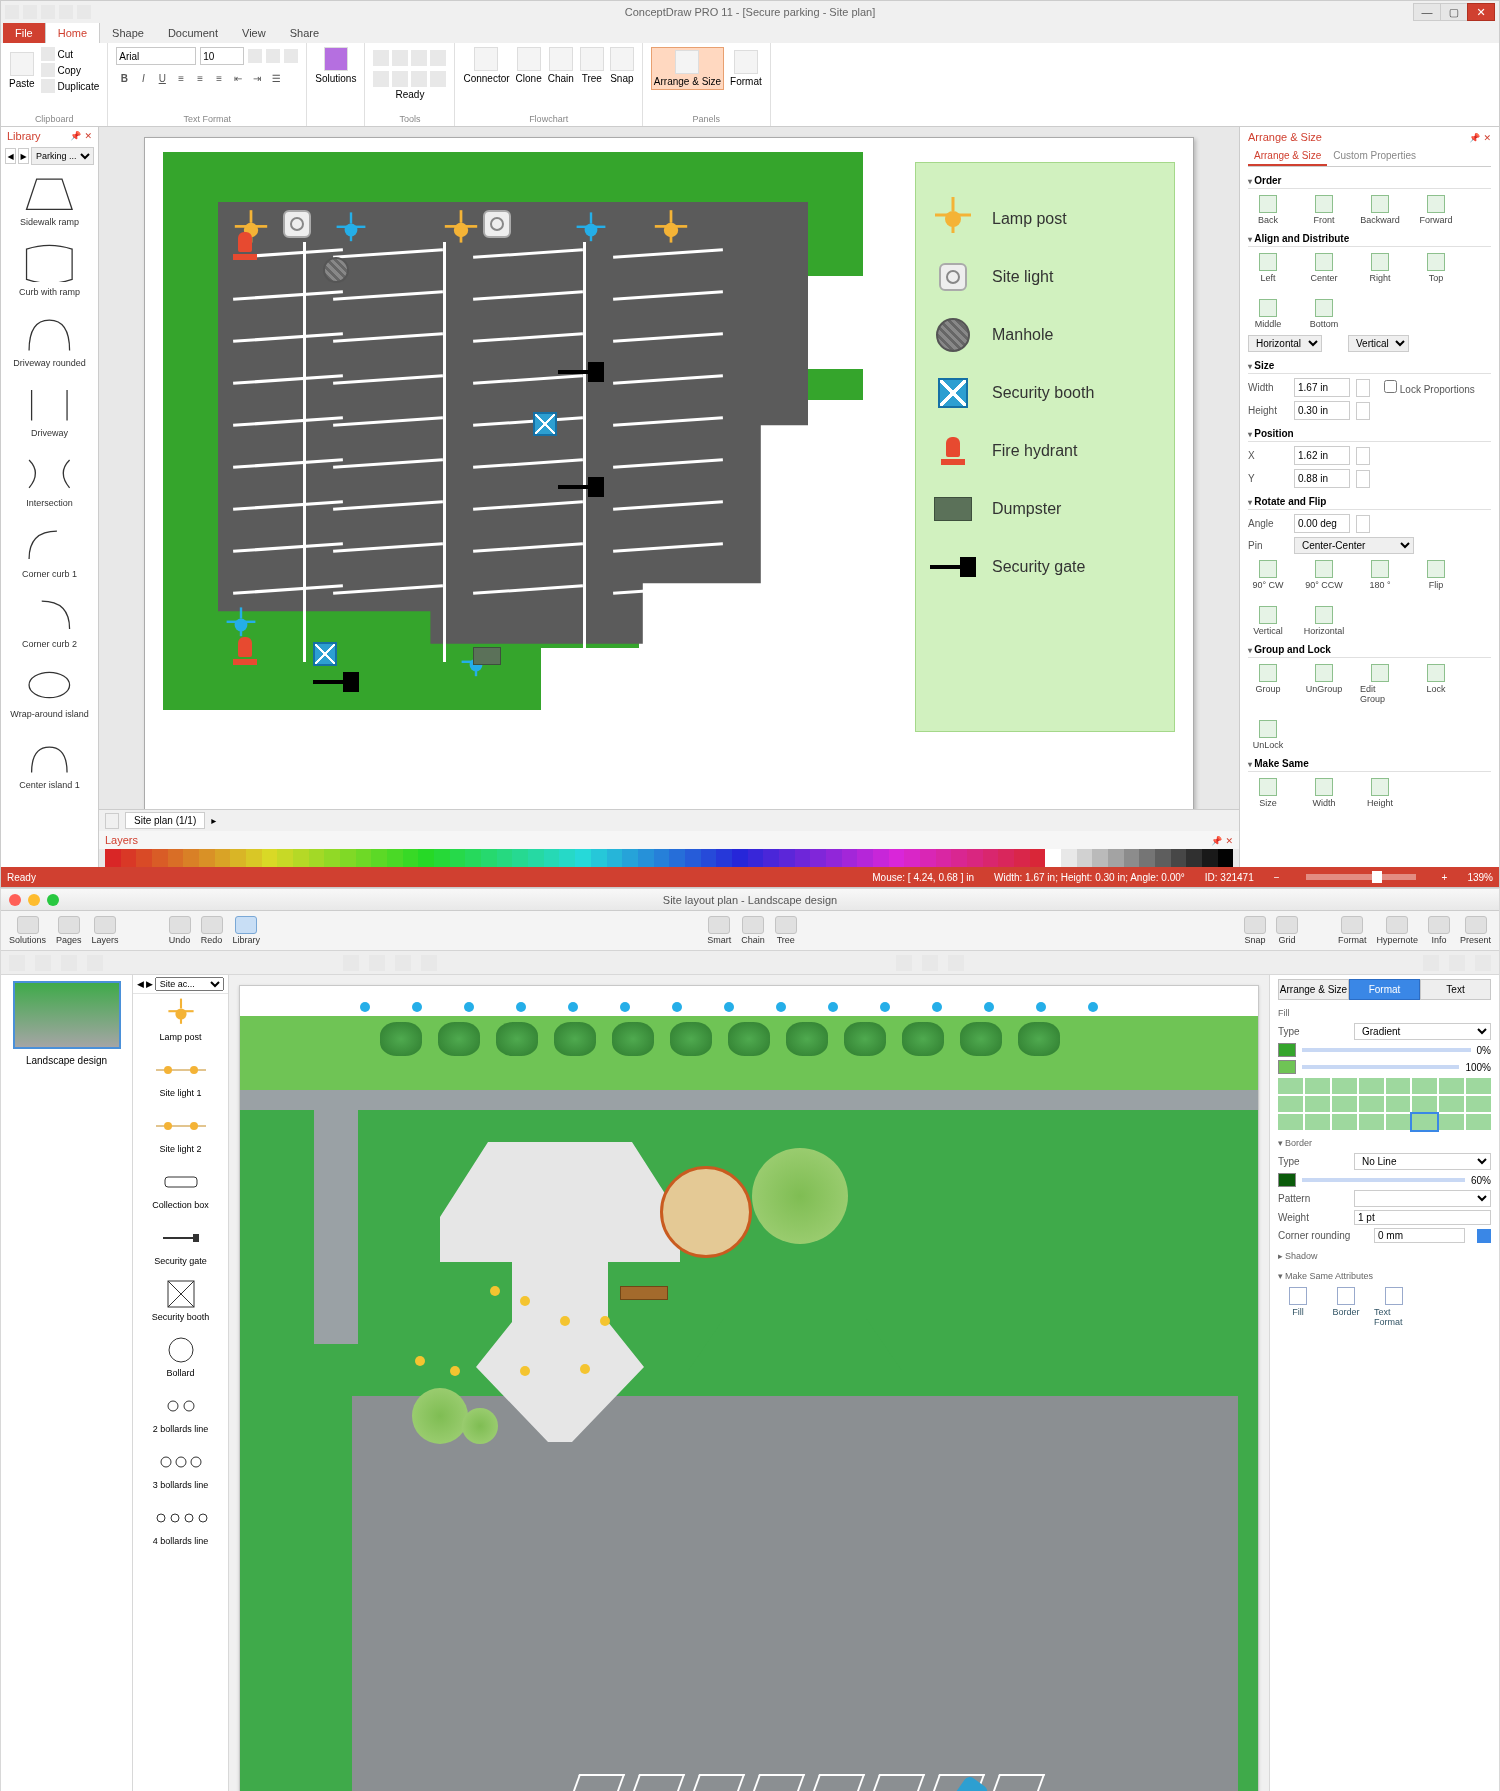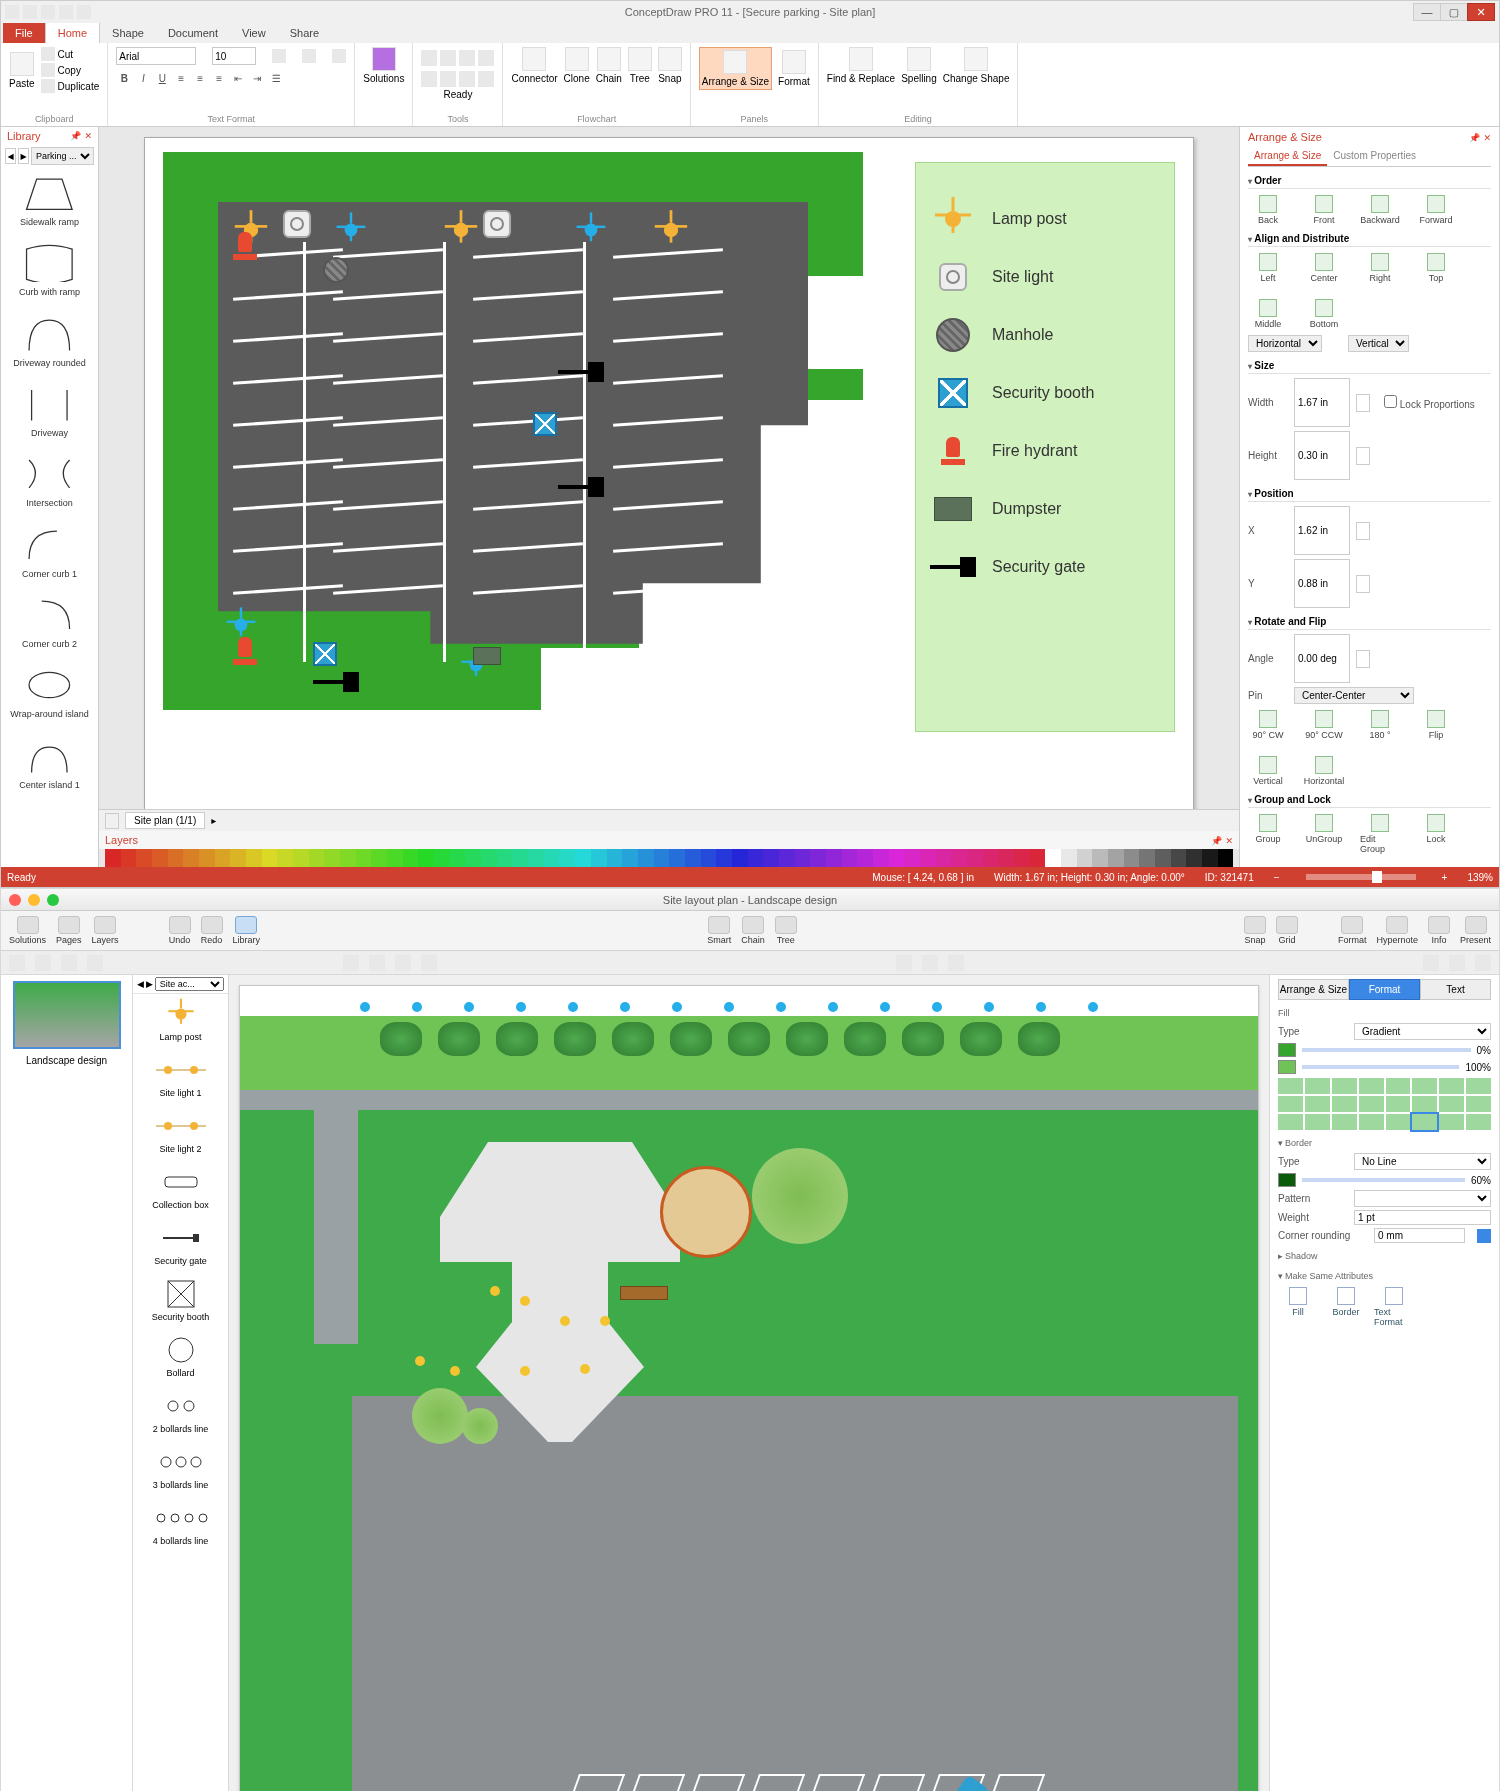--- a/index.html
+++ b/index.html
@@ -22,21 +22,21 @@
 
 .ribbon { height: 84px; background: #fff; border-bottom: 1px solid #ccc; display: flex; }
 .rib-group { border-right: 1px solid #e0e0e0; padding: 4px 8px 2px; display: flex; flex-direction: column; justify-content: space-between; align-items: center; }
 .rib-group .rlabel { font-size: 9px; color: #888; text-align: center; margin-top: 2px; }
 .rib-big { display: flex; flex-direction: column; align-items: center; gap: 2px; font-size: 10px; }
 .rib-ico { width: 24px; height: 24px; background: #f4f4f4; border: 1px solid #ddd; }
 .rib-row { display: flex; gap: 6px; align-items: center; }
 .rib-mini { display: flex; flex-direction: column; gap: 2px; font-size: 10px; }
 .rib-mini span { display: flex; align-items: center; gap: 3px; }
 .ico16 { width: 14px; height: 14px; background: #e8e8e8; display: inline-block; }
-.ff-row { display: flex; gap: 16px; align-items: center; }
+.ff-row { display: flex; gap: 4px; align-items: center; }
 .ff-row input, .ff-row select { font-size: 10px; height: 18px; border: 1px solid #c8c8c8; padding: 0 2px; }
 .ff-row .fontname { width: 80px; }
 .ff-row .fontsize { width: 44px; }
 .btnrow { display: flex; gap: 3px; margin-top: 3px; }
 .btnrow span { width: 16px; height: 16px; display: inline-flex; align-items: center; justify-content: center; font-size: 10px; color: #555; }
 .tf-col { display: flex; flex-direction: column; gap: 2px; }
 .rib-sel { background: #ffd8c0; border: 1px solid #e8a070; padding: 2px; }
 
 .win-body { display: flex; height: 740px; }
 .side-lib { width: 98px; border-right: 1px solid #ccc; background: #fff; display: flex; flex-direction: column; }
@@ -67,21 +67,21 @@
 .pt-row span { font-size: 10px; padding: 3px 6px; color: #888; }
 .pt-row .act { color: #d04030; border-bottom: 2px solid #d04030; }
 .sect { margin: 6px 0; }
 .sect summary { font-size: 10px; font-weight: bold; list-style: none; cursor: default; padding: 2px 0; border-bottom: 1px solid #e0e0e0; }
 .sect summary::before { content: "▾ "; font-size: 8px; color: #666; }
 .cmd-row { display: flex; gap: 16px; margin: 6px 0; flex-wrap: wrap; }
 .cmd { display: flex; flex-direction: column; align-items: center; font-size: 9px; color: #444; width: 40px; }
 .cmd .ci { width: 18px; height: 18px; background: #e6f3e6; border: 1px solid #8dc08d; margin-bottom: 2px; }
 .prop-row { display: flex; align-items: center; gap: 6px; margin: 4px 0; font-size: 10px; }
 .prop-row label { width: 40px; color: #555; }
-.prop-row input.num { width: 56px; font-size: 10px; border: 1px solid #ccc; padding: 18px 3px; }
+.prop-row input.num { width: 56px; font-size: 10px; border: 1px solid #ccc; padding: 3px 3px; }
 .prop-row select { font-size: 10px; border: 1px solid #ccc; padding: 1px 3px; }
 .spin { width: 14px; height: 18px; border: 1px solid #ccc; display: inline-block; }
 
 .statusbar { height: 20px; background: #d04030; color: #fff; display: flex; align-items: center; font-size: 10px; padding: 0 6px; gap: 20px; }
 .statusbar .fill { flex: 1; }
 .zoom-slider { width: 110px; height: 6px; background: #fff6; margin: 0 6px; position: relative; }
 .zoom-slider::after { content: ""; position: absolute; left: 60%; top: -3px; width: 10px; height: 12px; background: #fff; }
 
 
 .site { position: absolute; left: 18px; top: 14px; width: 700px; height: 620px; }
@@ -309,37 +309,20 @@
         <div class="rib-big rib-sel">
             <div class="rib-ico"></div>
             <span>Arrange &amp; Size</span>
           </div>
         <div class="rib-big">
             <div class="rib-ico"></div>
             <span>Format</span>
           </div>
       </div>
       <div class="rlabel">Panels</div>
-    </div>
-    <div class="rib-group">
-      <div class="rib-row">
-        <div class="rib-big">
-            <div class="rib-ico"></div>
-            <span>Find &amp; Replace</span>
-          </div>
-        <div class="rib-big">
-            <div class="rib-ico"></div>
-            <span>Spelling</span>
-          </div>
-        <div class="rib-big">
-            <div class="rib-ico"></div>
-            <span>Change Shape</span>
-          </div>
-      </div>
-      <div class="rlabel">Editing</div>
     </div>
   </div>
 
   <div class="win-body">
     <div class="side-lib">
       <div class="side-head">
           <span>Library</span>
         <span style="display:flex;gap:3px">
           <span style="font-size:9px">📌</span>
           <span style="font-size:9px">✕</span>

